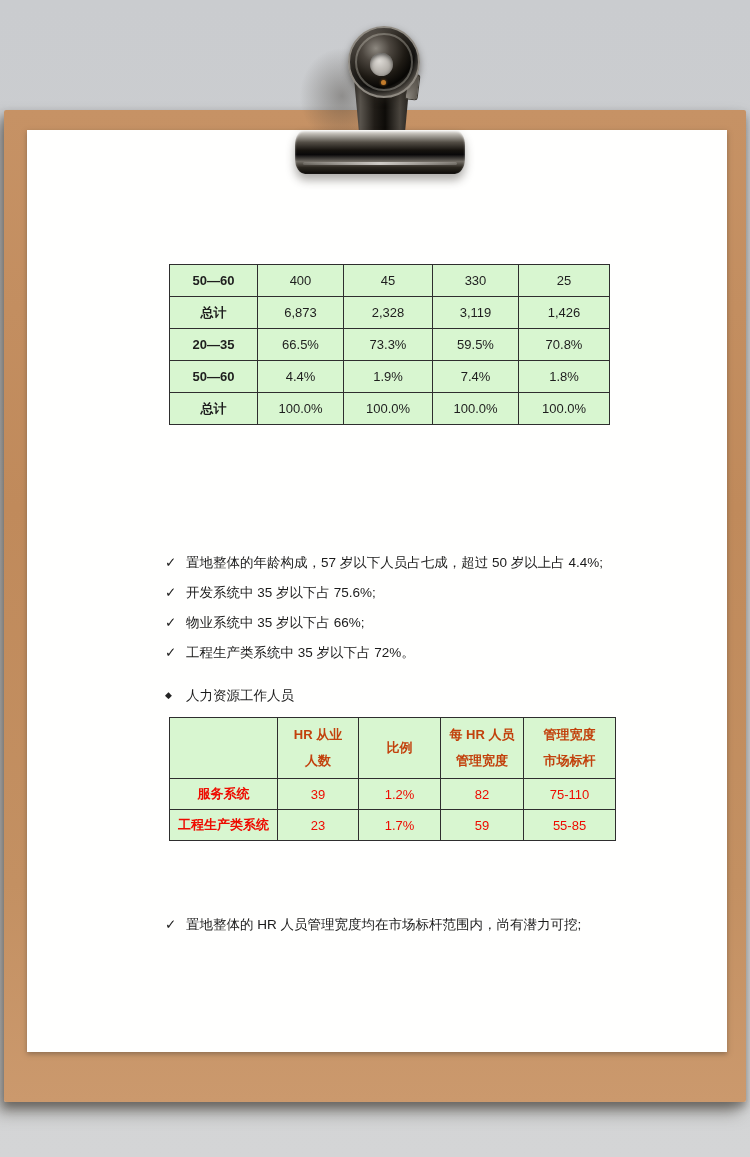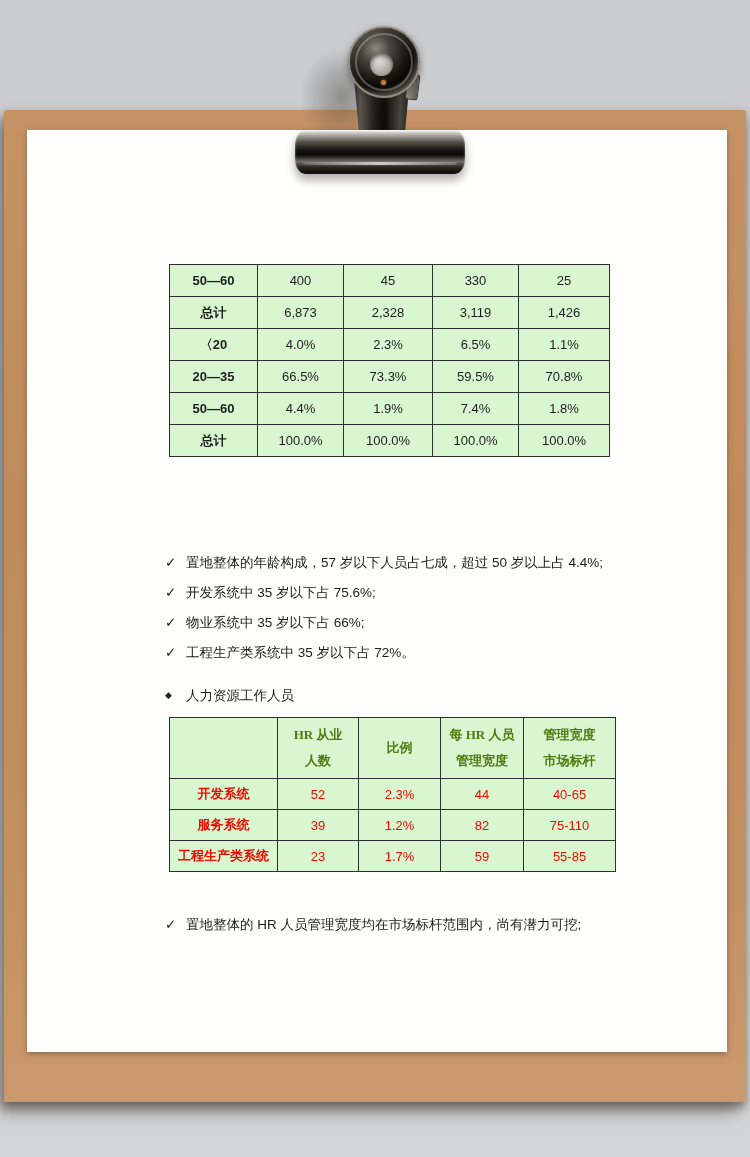--- a/index.html
+++ b/index.html
@@ -69,21 +69,21 @@
   }
   
   table{border-collapse:collapse;table-layout:fixed;}
   td,th{border:1px solid #2e2e2e;background:#d8f6d0;text-align:center;vertical-align:middle;
         font-size:13px;padding:0;overflow:hidden;}
   .t1{position:absolute;left:142px;top:134px;width:440px;border-radius:18px;}
   .t1 td{height:31px;color:#1e1e1e;}
   .t1 td.lab{font-weight:bold;}
   .t1 tr.hdr td{font-weight:bold;}
   .t2{position:absolute;left:142px;top:587px;width:446px;}
-  .t2 th{height:60px;color:#4d7c0f;font-weight:bold;font-family:Liberation Serif, serif;}
+  .t2 th{height:60px;color:#c2410c;font-weight:bold;}
   .t2 th .hl{display:flex;flex-direction:column;justify-content:space-evenly;height:60px;}
   .t2 th .hl span:empty{display:none;}
   .t2 td{height:30px;color:#ee0b00;}
   .t2 td.lab{font-weight:bold;}
   
   .note-line{position:absolute;display:flex;color:#1b1b1b;font-size:13.5px;line-height:15px;}
   .mark{width:21px;flex:none;color:#242424;}
   .notes1 .note-line{position:static;margin:0 0 15px 0;}
   .notes1{position:absolute;left:138px;top:425px;}
   .heading2{position:absolute;left:138px;top:558px;display:flex;color:#1b1b1b;font-size:13.5px;line-height:15px;}
@@ -116,27 +116,20 @@
           <td>25</td>
         </tr>
         <tr>
           <td class="lab">总计</td>
           <td>6,873</td>
           <td>2,328</td>
           <td>3,119</td>
           <td>1,426</td>
         </tr>
         <tr>
-          <td class="lab">〈20</td>
-          <td>4.0%</td>
-          <td>2.3%</td>
-          <td>6.5%</td>
-          <td>1.1%</td>
-        </tr>
-        <tr>
           <td class="lab">20—35</td>
           <td>66.5%</td>
           <td>73.3%</td>
           <td>59.5%</td>
           <td>70.8%</td>
         </tr>
         <tr>
           <td class="lab">50—60</td>
           <td>4.4%</td>
           <td>1.9%</td>
@@ -210,27 +203,20 @@
           <th>
               <div class="hl">
                 <span>管理宽度</span>
                 <span>市场标杆</span>
               </div>
             </th>
         </tr>
       </thead>
       <tbody>
         <tr>
-          <td class="lab">开发系统</td>
-          <td>52</td>
-          <td>2.3%</td>
-          <td>44</td>
-          <td>40-65</td>
-        </tr>
-        <tr>
           <td class="lab">服务系统</td>
           <td>39</td>
           <td>1.2%</td>
           <td>82</td>
           <td>75-110</td>
         </tr>
         <tr>
           <td class="lab">工程生产类系统</td>
           <td>23</td>
           <td>1.7%</td>

